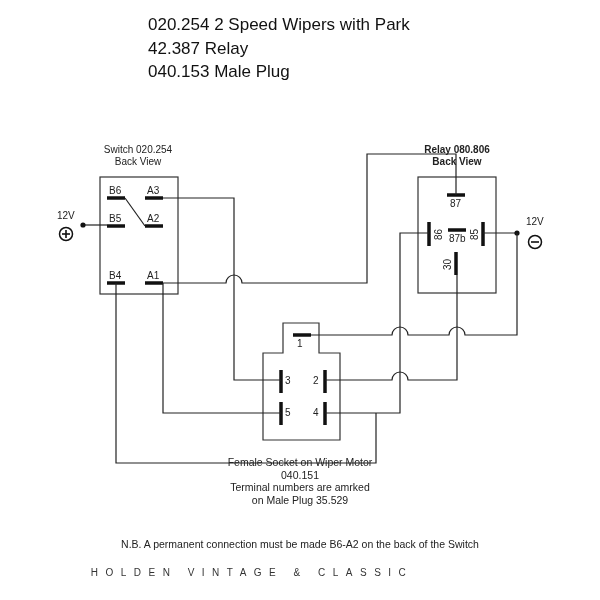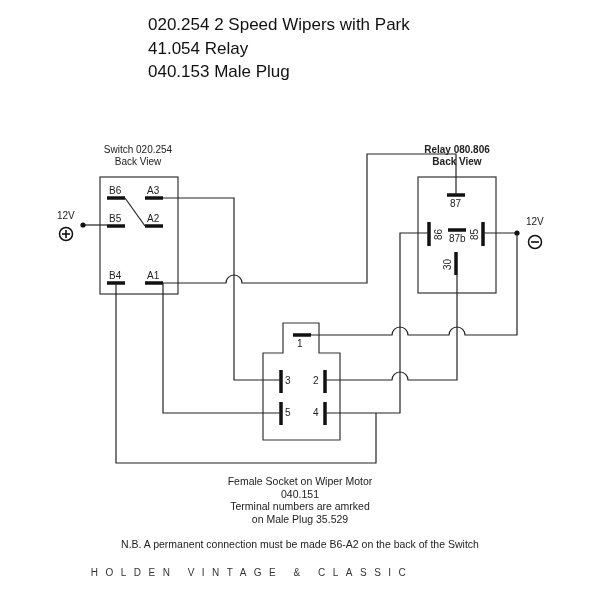--- a/index.html
+++ b/index.html
@@ -13,21 +13,21 @@
   .wire { fill: none; stroke: #222; stroke-width: 1.2; }
   .box { fill: none; stroke: #333; stroke-width: 1.2; }
   .term { stroke: #111; stroke-width: 3.5; }
   .pinlbl { font-family: "Liberation Sans", sans-serif; font-size: 10px; fill: #222; }
 </style>
 </head>
 <body>
 
 <div class="titles">
   <div>020.254 2 Speed Wipers with Park</div>
-  <div>41.054 Relay</div>
+  <div>42.387 Relay</div>
   <div>040.153 Male Plug</div>
 </div>
 
 <div class="lbl" style="left:88px; top:120px; width:100px;">
   <div>Switch 020.254</div>
   <div>Back View</div>
 </div>
 
 <div class="lbl" style="left:407px; top:120px; width:100px;font-weight:bold;">
   <div>Relay 080.806</div>
@@ -96,21 +96,21 @@
 
   <path class="wire" d="M116 283 L116 463 L376 463 L376 413"></path>
 
   <path class="wire" d="M325 413 L400 413 L400 233 L429 233"></path>
 
   <path class="wire" d="M325 380 L392 380 A8 8 0 0 1 408 380 L457 380 L457 275"></path>
 
   <path class="wire" d="M311 335 L392 335 A8 8 0 0 1 408 335 L449 335 A8 8 0 0 1 465 335 L517 335 L517 233"></path>
 </svg>
 
-<div class="caption" style="top:475px;">
+<div class="caption" style="top:456px;">
   <div>Female Socket on Wiper Motor</div>
   <div>040.151</div>
   <div>Terminal numbers are amrked</div>
   <div>on Male Plug 35.529</div>
 </div>
 
 <div class="caption" style="top:538px;">N.B. A permanent connection must be made B6-A2 on the back of the Switch</div>
 
 <div class="brand">HOLDEN VINTAGE &amp; CLASSIC</div>
 

